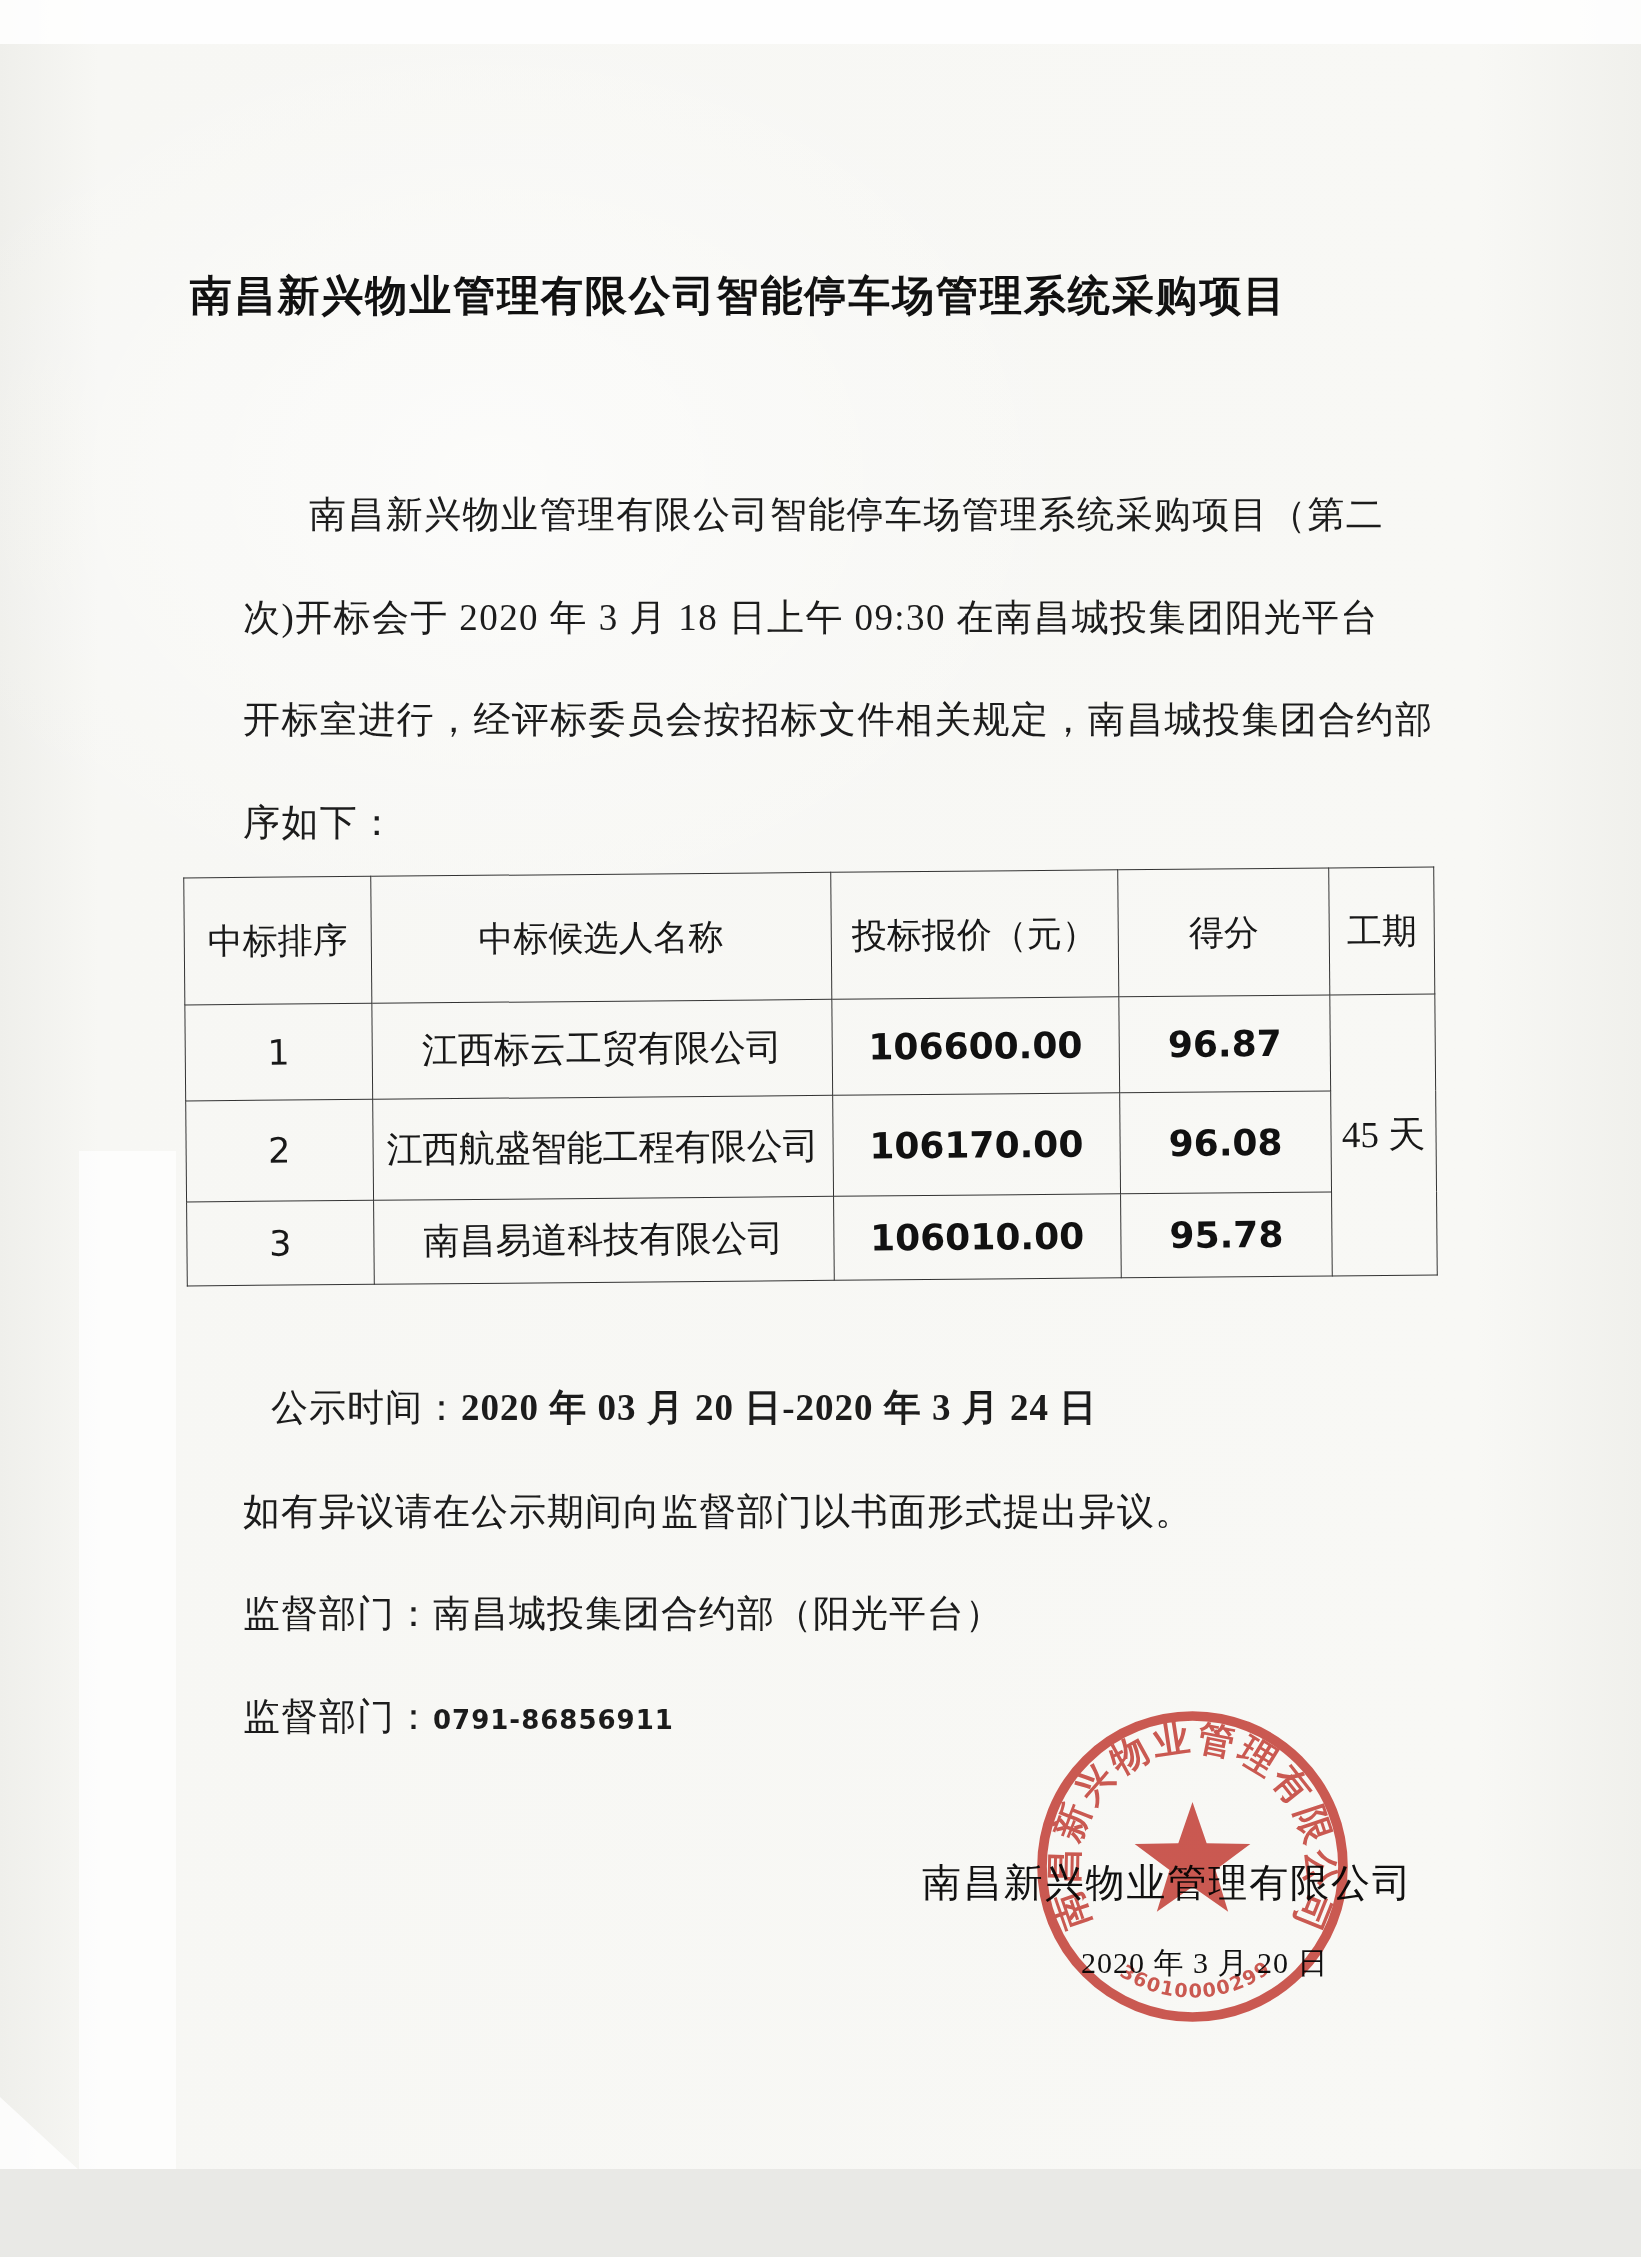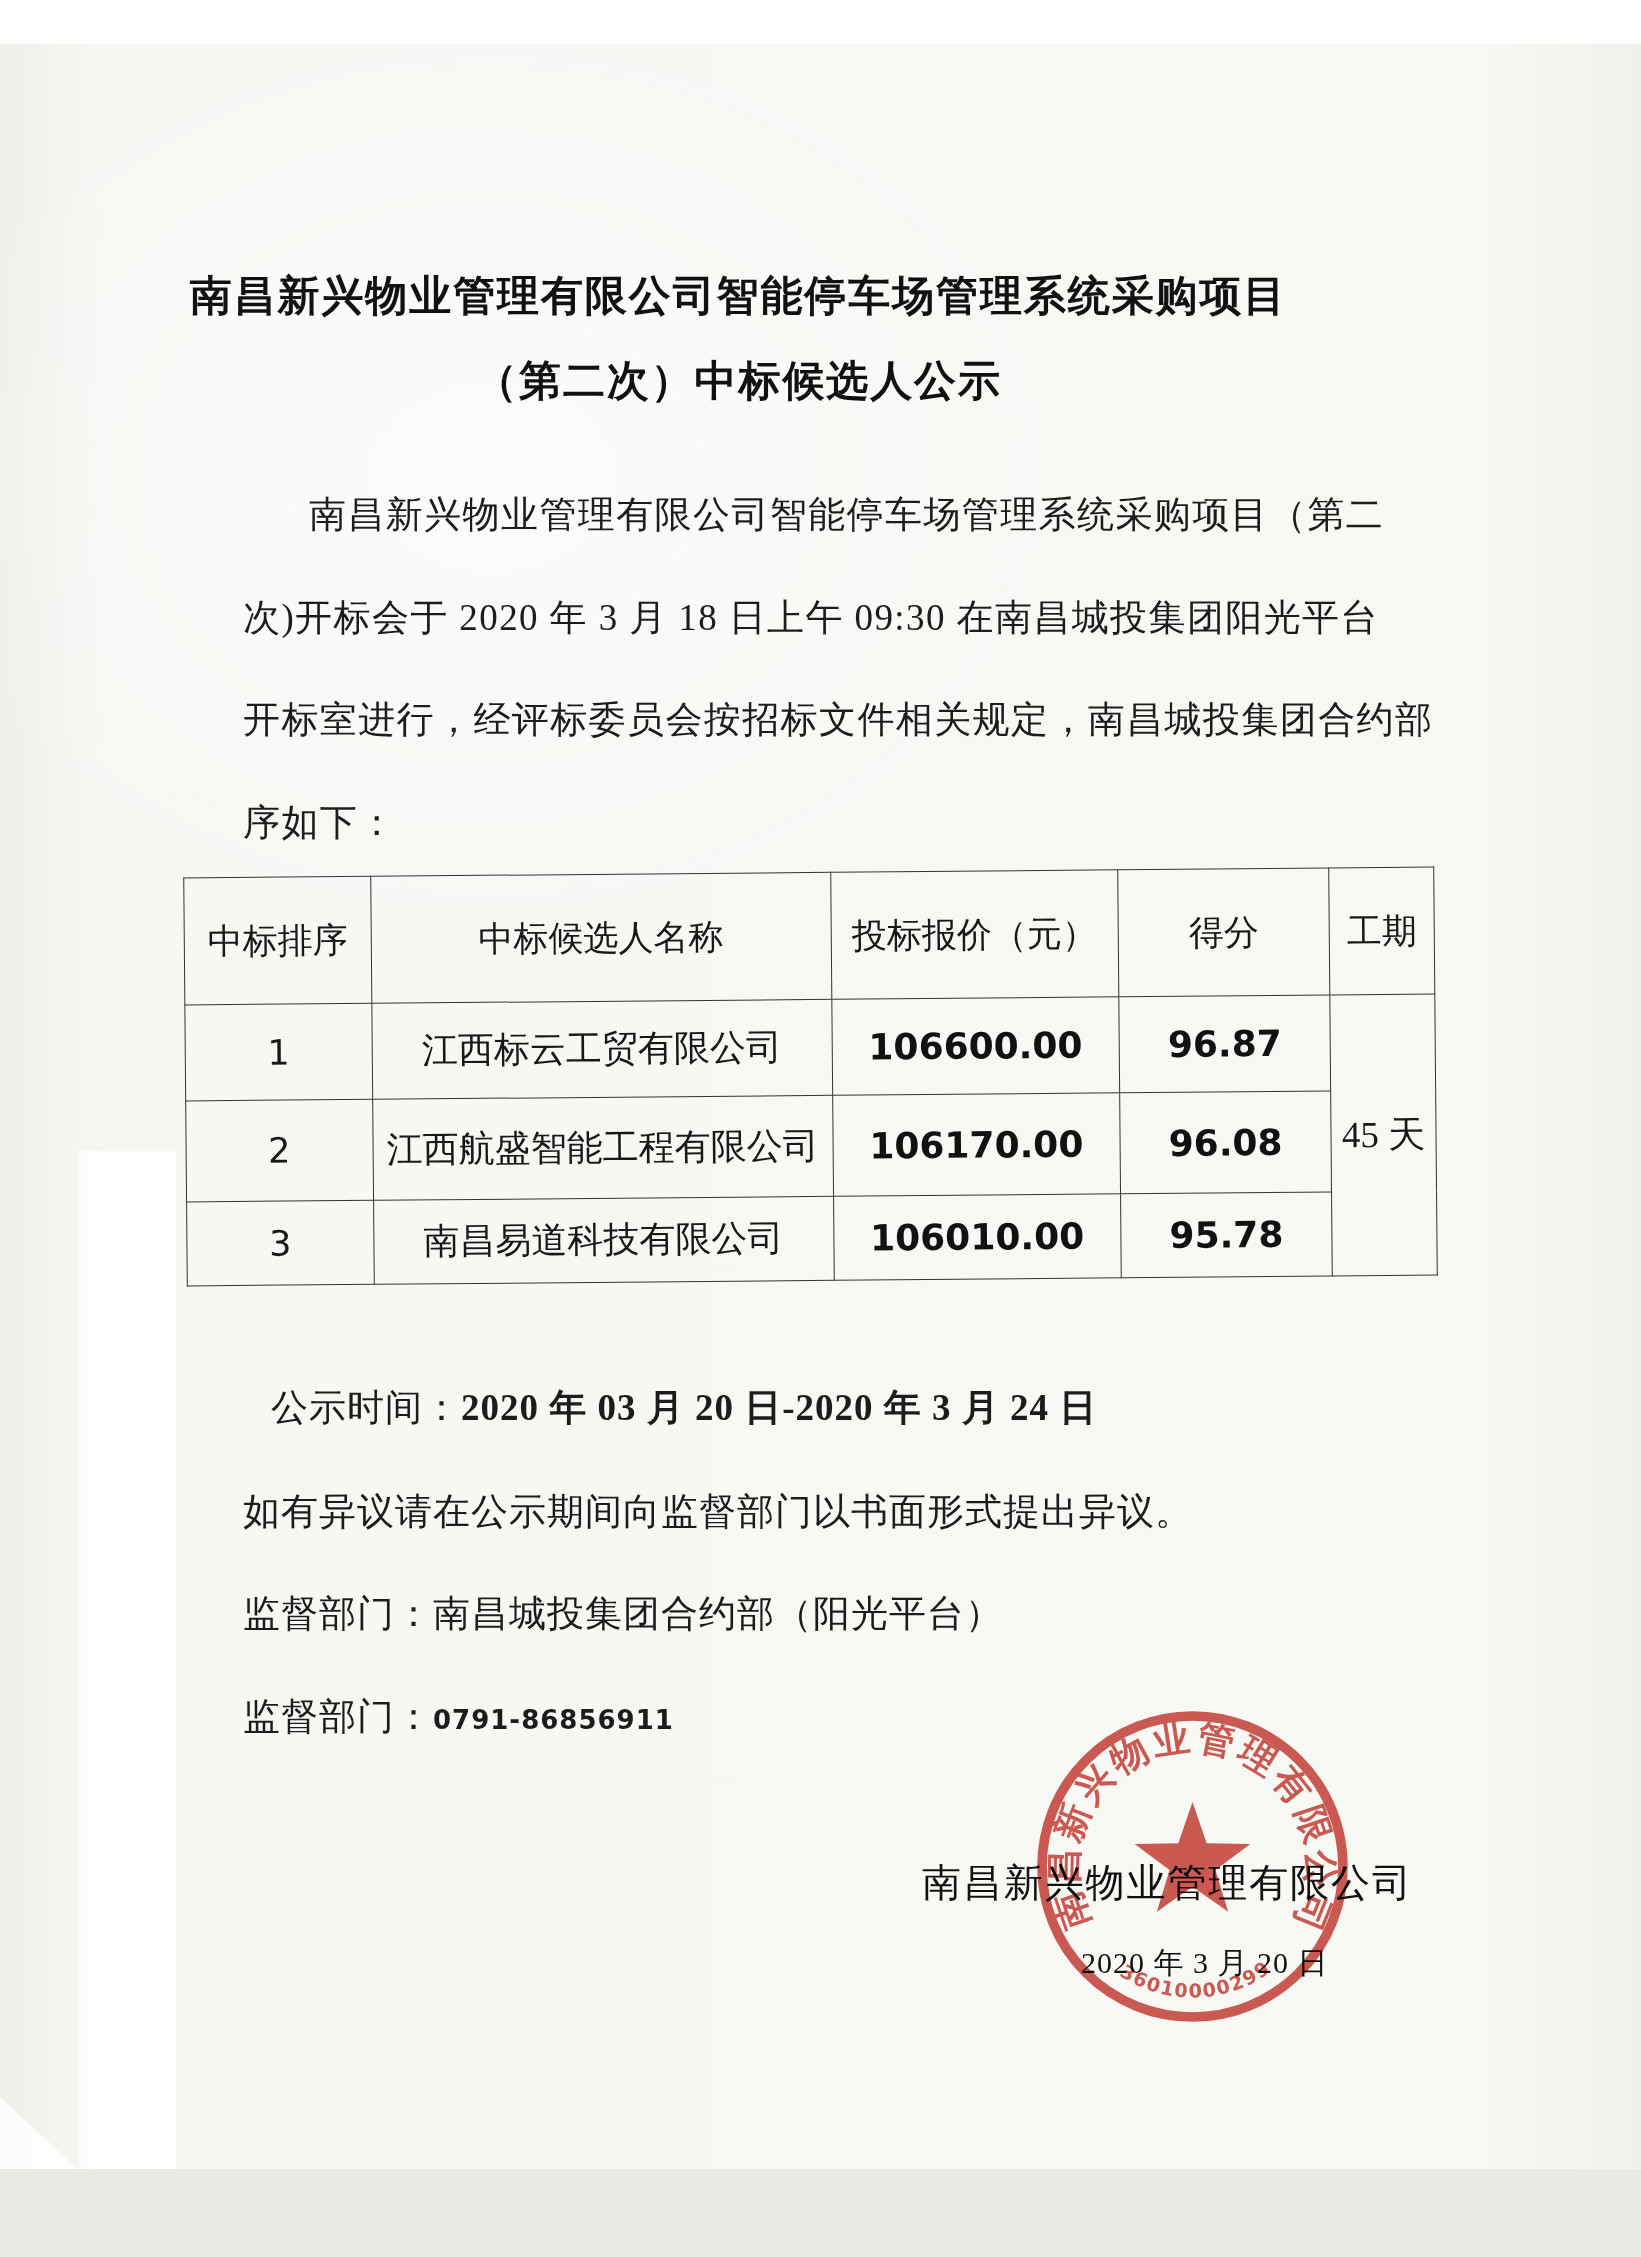--- a/index.html
+++ b/index.html
@@ -86,21 +86,20 @@
 <body>
 
 <div class="page">
 
   <div class="scan-top"></div>
   <div class="scan-left-flare"></div>
   <div class="scan-corner"></div>
   <div class="scan-bottom-edge"></div>
 
   <div class="title title1">南昌新兴物业管理有限公司智能停车场管理系统采购项目</div>
-  <div class="title title2">（第二次）中标候选人公示</div>
 
   <div class="pline pl1">南昌新兴物业管理有限公司智能停车场管理系统采购项目（第二</div>
   <div class="pline pl2">次)开标会于 2020 年 3 月 18 日上午 09:30 在南昌城投集团阳光平台</div>
   <div class="pline pl3">开标室进行，经评标委员会按招标文件相关规定，南昌城投集团合约部</div>
   <div class="pline pl4">序如下：</div>
 
   <table class="doc-table">
     <tbody>
         <tr class="hrow">
       <td class="col-rank">中标排序</td>

